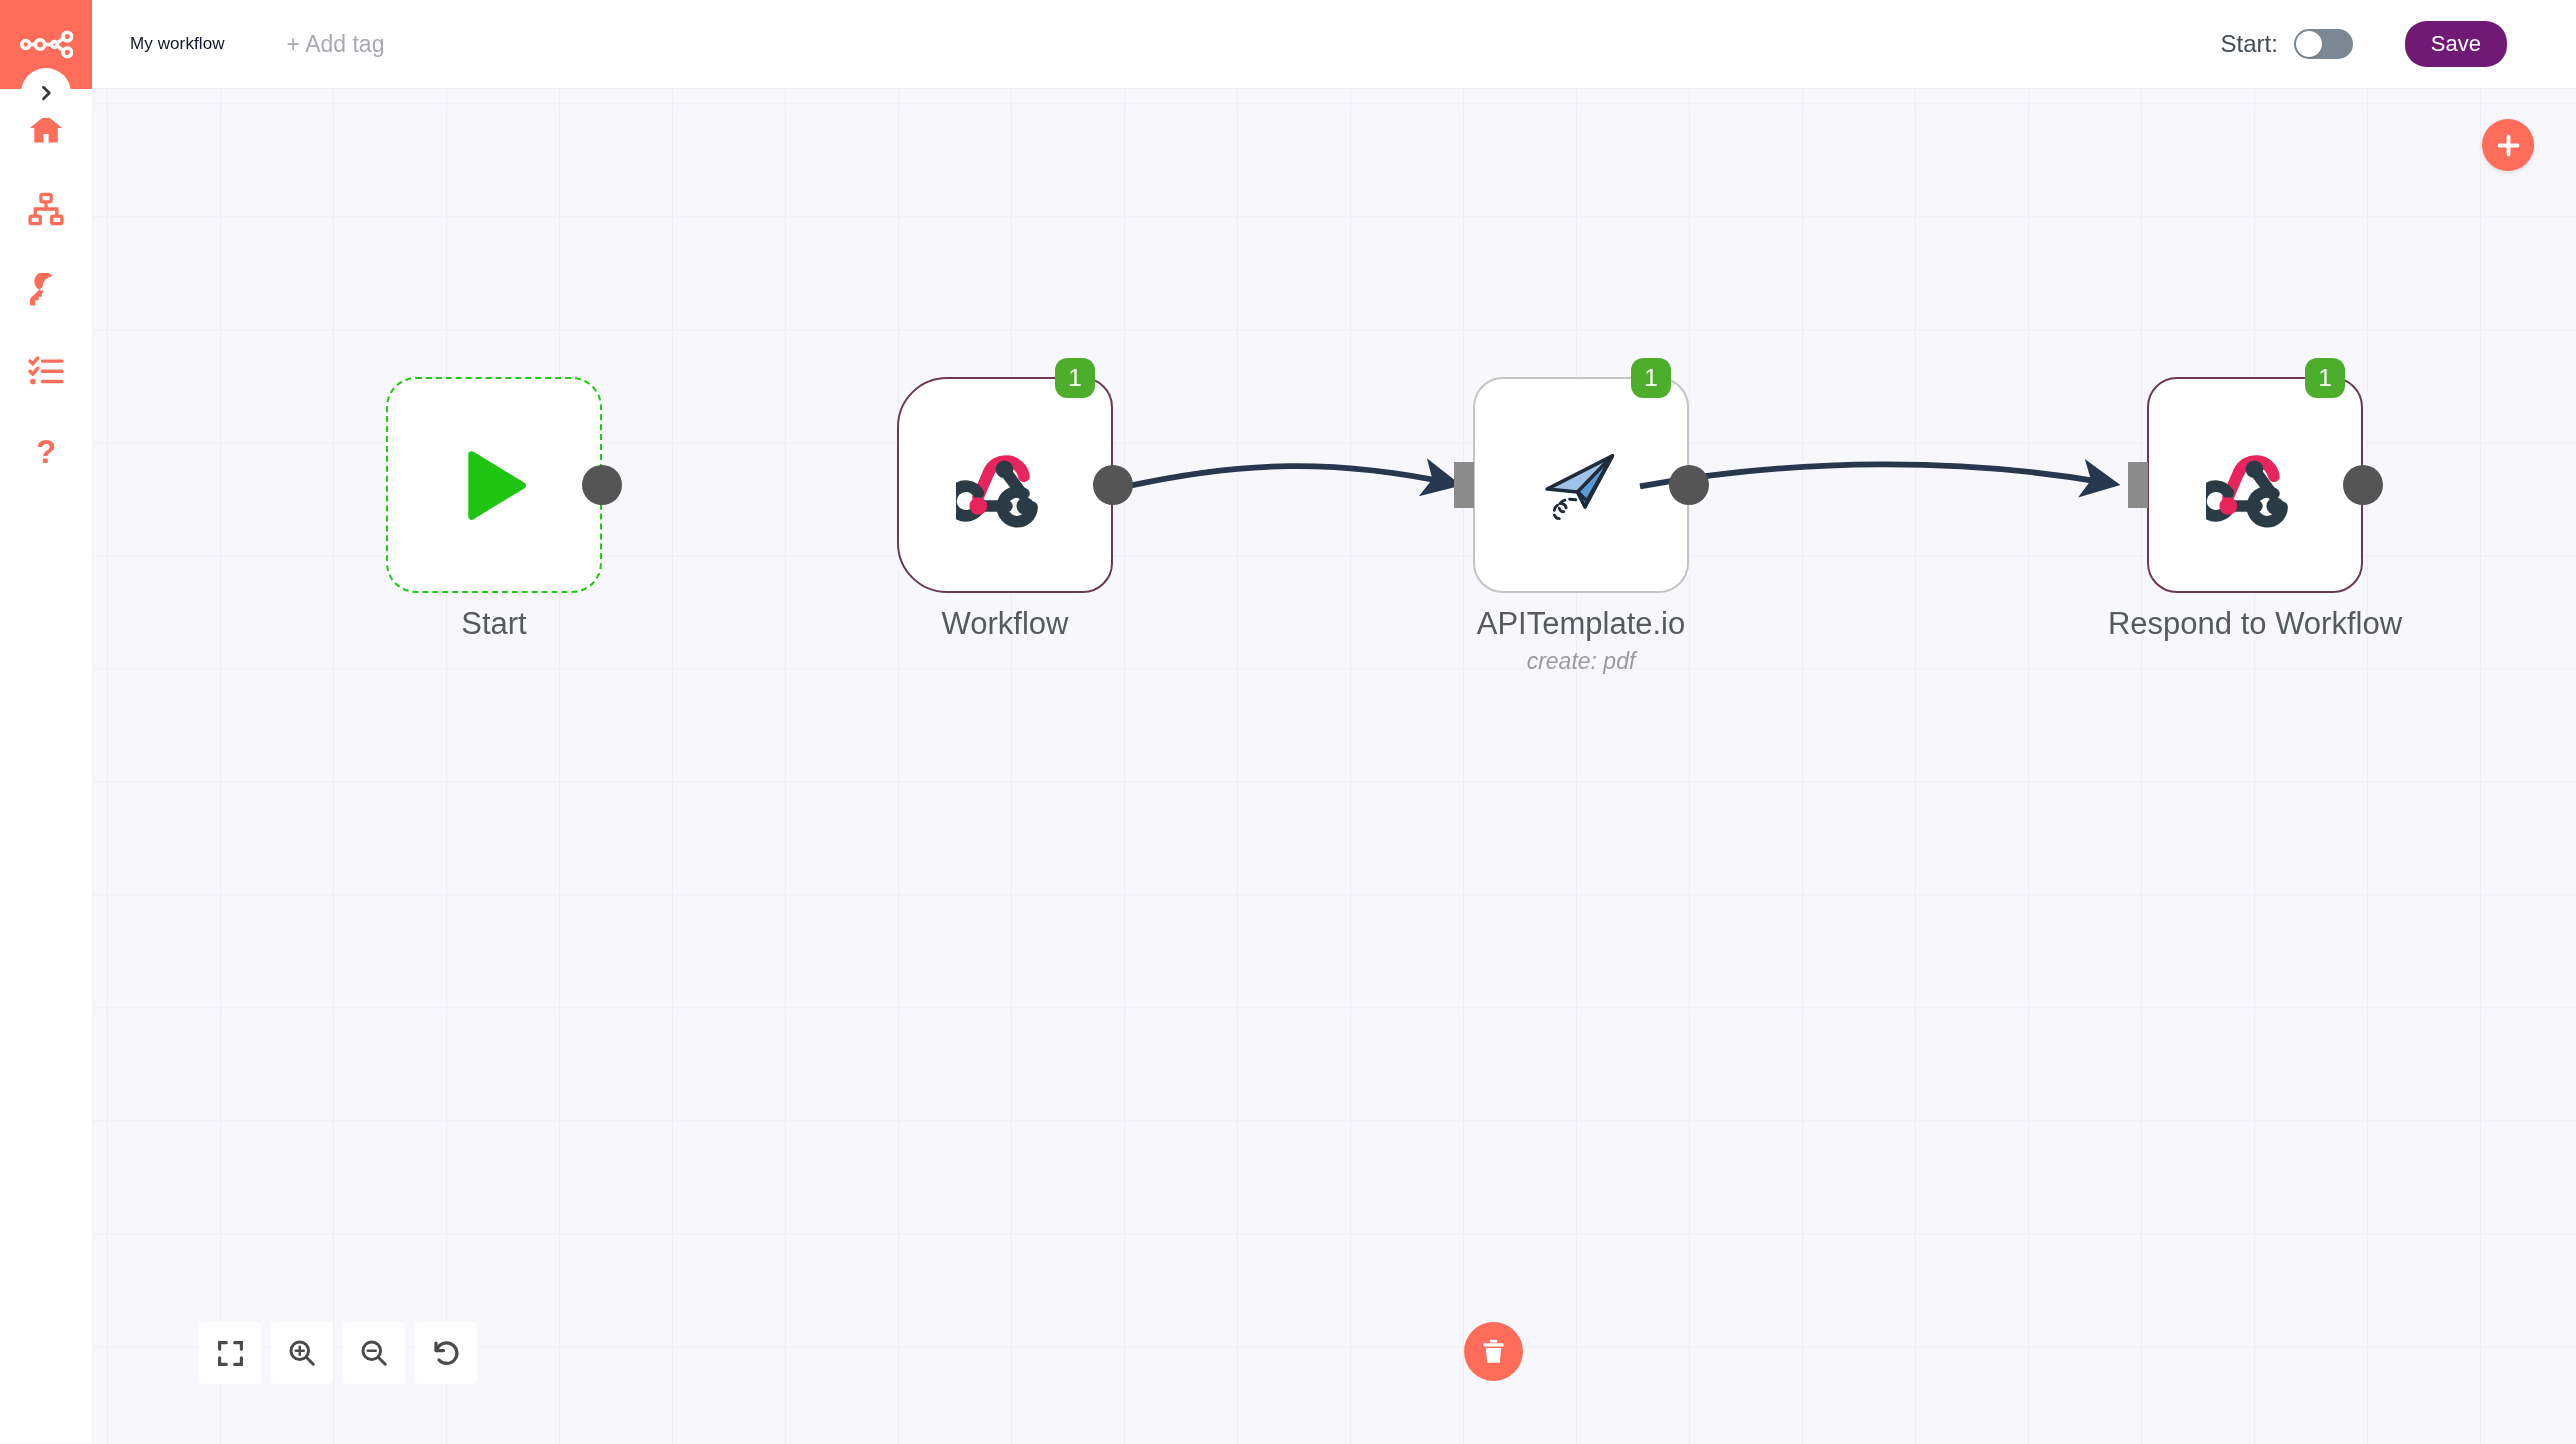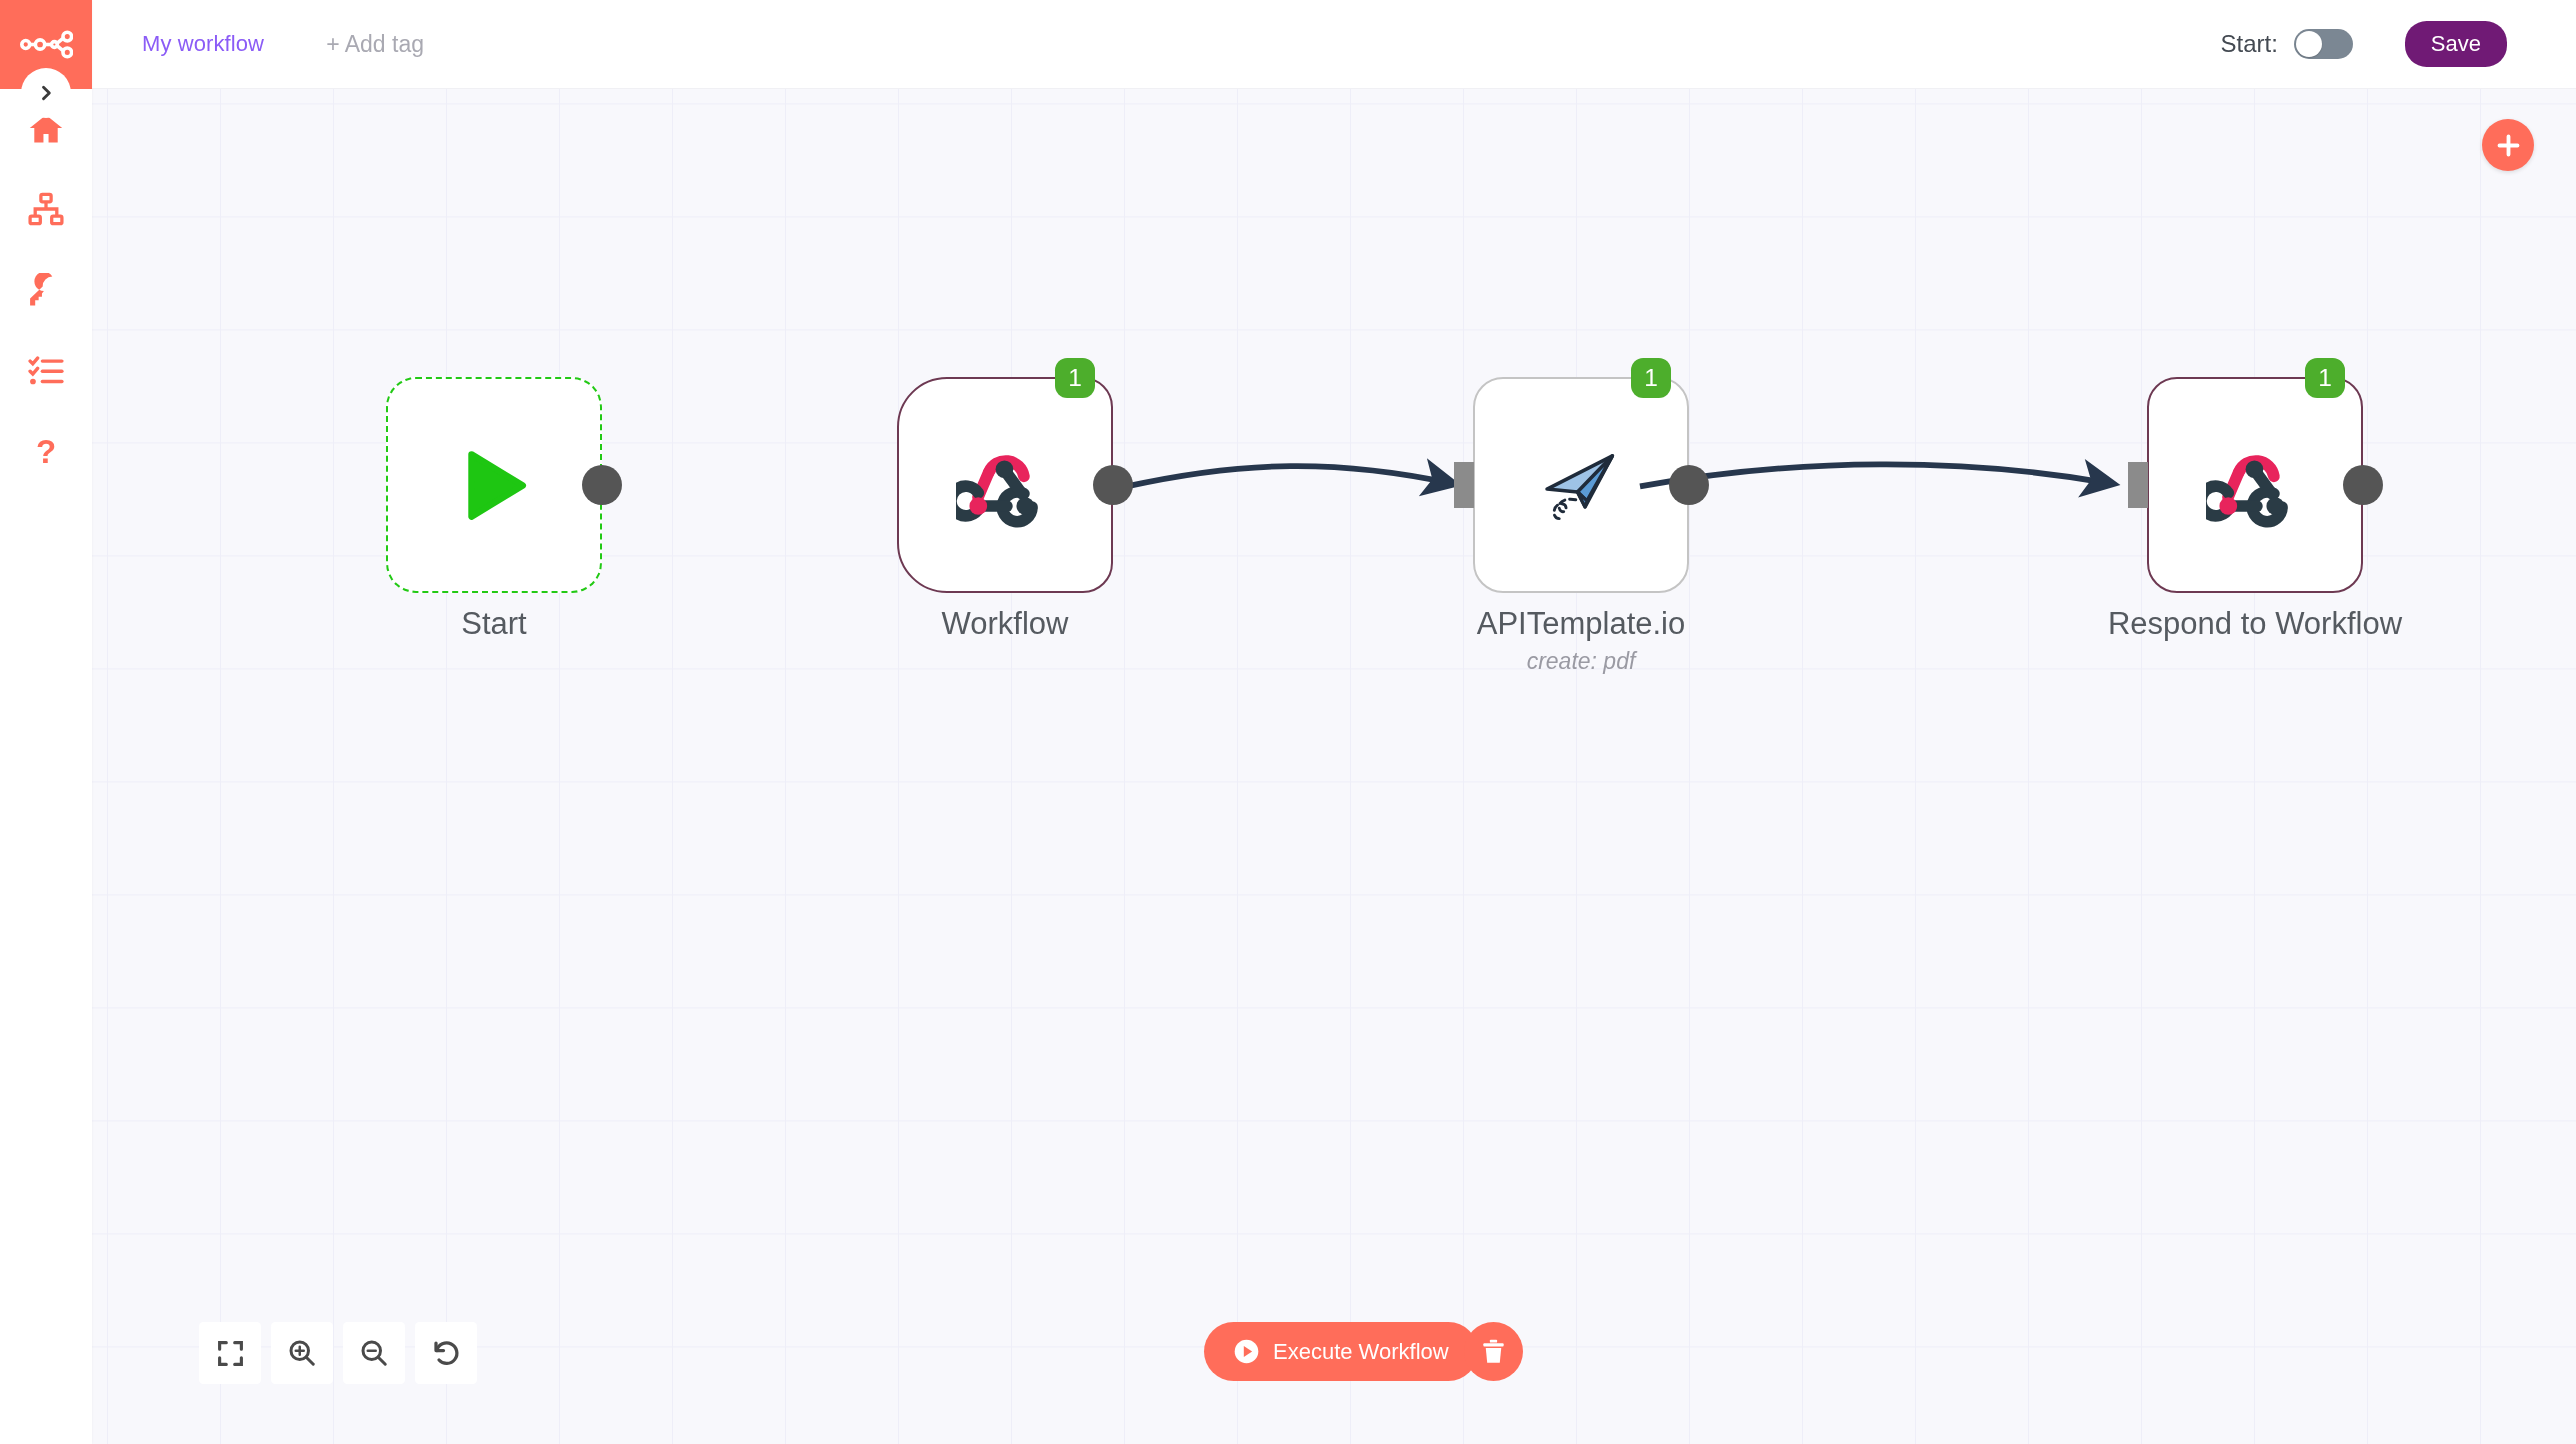--- a/index.html
+++ b/index.html
@@ -38,21 +38,21 @@
 
   
   #header {
     position: absolute; left: 92px; top: 0;
     width: 2484px; height: 89px;
     background: #ffffff; z-index: 35;
     display: flex; align-items: center;
     border-bottom: 0.7px solid #f0f0f4;
   }
   #wf-title {
-    margin-left: 50px; font-size: 22px; color: #8b5cf6; letter-spacing: 0.1px;
+    margin-left: 38px; font-size: 17px; color: #0f172a; letter-spacing: 0.1px;
   }
   #add-tag {
     margin-left: 62px; font-size: 23px; color: #a9a9b2; cursor: pointer;
   }
   #header-right {
     margin-left: auto; margin-right: 69px;
     display: flex; align-items: center;
   }
   #active-label { font-size: 24px; color: #444a52; margin-right: 16px; }
   #active-toggle {
@@ -368,29 +368,20 @@
     </div>
     <div class="zoom-btn" style="left:323px; top:1233px;">
       <svg width="30" height="30" viewBox="0 0 24 24">
         <g fill="none" stroke="#4a4a4a" stroke-width="2.6" stroke-linecap="round" stroke-linejoin="round">
           <path d="M4 4 V10 H10"></path>
           <path d="M4.6 10 A8.2 8.2 0 1 1 6.4 17.6"></path>
         </g>
       </svg>
     </div>
 
-    <button id="execute-btn">
-      <span class="play-wrap">
-        <svg width="27" height="27" viewBox="0 0 24 24">
-          <circle cx="12" cy="12" r="10.5" fill="#ffffff"></circle>
-          <path d="M9.6 7.2 L17 12 L9.6 16.8 Z" fill="#ff6d5a"></path>
-        </svg>
-      </span>
-      <span>Execute Workflow</span>
-    </button>
 
     <button id="delete-btn">
       <svg width="29" height="29" viewBox="0 0 24 24">
         <g fill="#ffffff">
           <rect x="9" y="2.2" width="6" height="2.4" rx="0.7"></rect>
           <rect x="3.6" y="5.2" width="16.8" height="2.6" rx="0.8"></rect>
           <path d="M5.6 9 H18.4 L17.2 21.4 H6.8 Z"></path>
         </g>
       </svg>
     </button>

